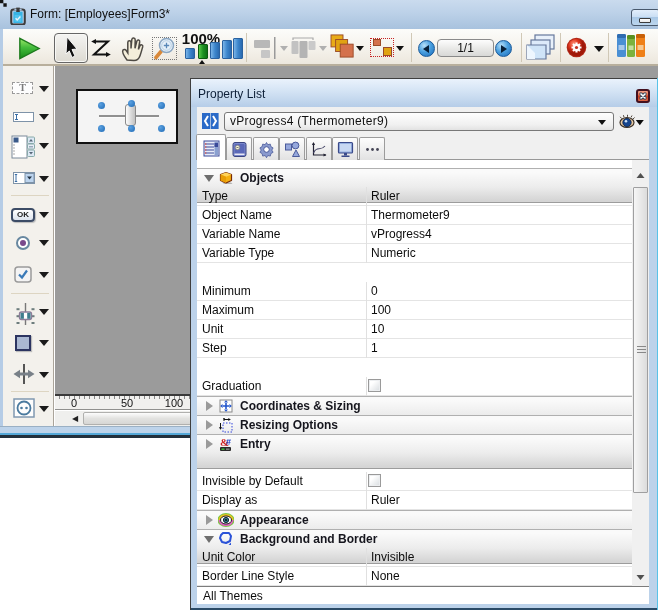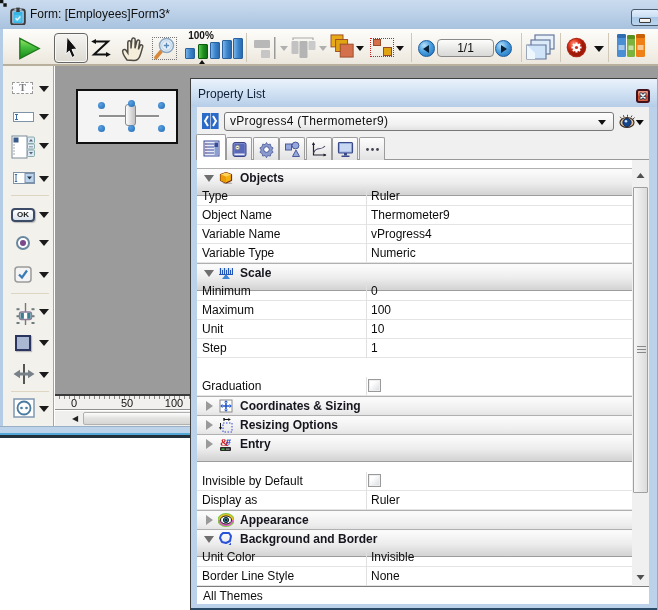--- a/index.html
+++ b/index.html
@@ -35,21 +35,21 @@
 #plcombo .arr{position:absolute;right:7px;top:7px;width:0;height:0;border-left:4px solid transparent;border-right:4px solid transparent;border-top:5px solid #111}
 #pleye{left:421px;top:6px;width:24px;height:16px}
 #pltabs{left:0;top:26px;width:452px;height:27px;border-bottom:1px solid #989898}
 .tab{top:4px;width:26px;height:23px;border:1px solid #9c9c9c;border-bottom:none;border-radius:2px 2px 0 0;background:linear-gradient(180deg,#fdfdfd,#e2e2e2)}
 #tab1{left:-1px;top:1px;width:30px;height:26px;background:#fff;z-index:2}
 #plgrid{left:0;top:53px;width:452px;height:426px;background:#fff;font-size:12px;color:#0c0c0c}
 .row{left:0;width:435px;height:19px;border-bottom:1px solid #e4e4e4}
 .row .lbl{position:absolute;left:5px;top:2px}
 .row .val{position:absolute;left:174px;top:2px}
 .row .div{position:absolute;left:169px;top:0;width:1px;height:19px;background:#e0e0e0}
-.hdr{left:0;width:435px;height:28px;background:linear-gradient(180deg,#fafafa 10%,#ececec 55%,#d5d5d5 95%);border-top:1px solid #b0b0b0;border-bottom:1px solid #9c9c9c}
+.hdr{left:0;width:435px;height:35px;background:linear-gradient(180deg,#fafafa 10%,#ececec 55%,#d5d5d5 95%);border-top:1px solid #b0b0b0;border-bottom:1px solid #9c9c9c}
 .hdr .cap{position:absolute;left:43px;top:2px;font-weight:bold;color:#16161e}
 .hdr .tri{position:absolute;left:7px;top:6px;width:0;height:0;border-left:5px solid transparent;border-right:5px solid transparent;border-top:7px solid #6e6e6e}
 .hdr .trir{position:absolute;left:9px;top:4px;width:0;height:0;border-top:5px solid transparent;border-bottom:5px solid transparent;border-left:7px solid #9a9a9a}
 .hdr .ico{position:absolute;left:21px;top:1px;width:16px;height:16px}
 .cb{position:absolute;left:171px;top:2px;width:13px;height:13px;border:1px solid #9a9a9a;background:linear-gradient(135deg,#fff 30%,#dde1e4 90%);box-shadow:inset 0 0 0 1px #eceef0}
 #plsb{left:435px;top:53px;width:17px;height:426px;background:#f0f0f0}
 .sbbtn{left:0;width:17px;height:18px;background:#f0f0f0;color:#555}
 #sbthumb{left:1px;top:27px;width:15px;height:306px;background:linear-gradient(90deg,#f6f6f6,#dcdcdc);border:1px solid #9f9fa0;border-radius:1px}
 #plstatus{left:0;top:479px;width:452px;height:18px;background:#fff;border-top:1px solid #7c7c7c;font-size:12px;color:#0c0c0c}
 #plstatus span{position:absolute;left:6px;top:2px}
@@ -97,21 +97,21 @@
 <svg class="a" style="left:119px;top:7px" width="28" height="26" viewBox="0 0 28 26">
       <path d="M8 24 C5 20 3 15.5 4 14 C5 13 6.8 13.4 7.8 15.4 L8.8 17 L8.8 6.5 C8.8 4.3 12 4.3 12 6.5 L12 12.5 L12.8 3.6 C13.3 1.4 16.2 1.7 16.2 3.9 L16 12.3 L17.8 5.2 C18.5 3.2 21 3.8 20.7 5.9 L19.4 13.4 L21 9.8 C21.9 8 24.2 8.9 23.7 10.9 C22.6 14.6 22.1 16.6 21 19.8 C19.9 23 18.3 24.6 15 24.6 Z" fill="#f4eeda" stroke="#4e4a44" stroke-width="1.5"></path>
     </svg>
 <div class="a" style="left:152px;top:8px;width:25px;height:23px;border:1px dotted #777"></div>
 <svg class="a" style="left:153px;top:8px" width="24" height="23" viewBox="0 0 24 23">
       <line x1="8" y1="14.5" x2="3" y2="20.5" stroke="#d88838" stroke-width="3.6" stroke-linecap="round"></line>
       <circle cx="13.5" cy="8.5" r="7" fill="#e4f0fa" fill-opacity="0.9" stroke="#8aa6c2" stroke-width="1.5"></circle>
       <circle cx="13.5" cy="8.5" r="4.8" fill="none" stroke="#b8d0e4" stroke-width="1"></circle>
       <path d="M13.5 5.8 v5.4 M10.8 8.5 h5.4" stroke="#5a88b8" stroke-width="1.3"></path>
     </svg>
-<div class="a" style="left:171px;top:1px;width:60px;text-align:center;font-size:10px;font-weight:bold;color:#111">100%</div>
+<div class="a" style="left:171px;top:1px;width:60px;text-align:center;font-size:15px;font-weight:bold;color:#111">100%</div>
 <div class="a" style="left:185px;top:19px;width:10px;height:11px;background:linear-gradient(90deg,#7ab4e8,#3d86cc 50%,#2a6ab0);border:1px solid #2a62a0;border-radius:1px"></div>
 <div class="a" style="left:197.5px;top:15px;width:10px;height:15px;background:linear-gradient(90deg,#5ac84a,#1e9222 50%,#117017);border:1px solid #0c5c10;border-radius:1px"></div>
 <div class="a" style="left:210px;top:13px;width:10px;height:17px;background:linear-gradient(90deg,#7ab4e8,#3d86cc 50%,#2a6ab0);border:1px solid #2a62a0;border-radius:1px"></div>
 <div class="a" style="left:221.5px;top:11px;width:10px;height:19px;background:linear-gradient(90deg,#7ab4e8,#3d86cc 50%,#2a6ab0);border:1px solid #2a62a0;border-radius:1px"></div>
 <div class="a" style="left:233px;top:9px;width:10px;height:21px;background:linear-gradient(90deg,#7ab4e8,#3d86cc 50%,#2a6ab0);border:1px solid #2a62a0;border-radius:1px"></div>
 <div class="a" style="left:199px;top:31px;width:0;height:0;border-left:3.5px solid transparent;border-right:3.5px solid transparent;border-bottom:4px solid #111"></div>
 <div class="tsep a" style="left:246px;top:4px"></div>
 <div class="tsep a" style="left:411px;top:4px"></div>
 <div class="tsep a" style="left:521px;top:4px"></div>
 <div class="tsep a" style="left:560px;top:4px"></div>
@@ -528,31 +528,20 @@
 <div class="row a" style="top:65px">
           <span class="lbl">Variable Name</span>
           <div class="div"></div>
           <span class="val">vProgress4</span>
         </div>
 <div class="row a" style="top:84px">
           <span class="lbl">Variable Type</span>
           <div class="div"></div>
           <span class="val">Numeric</span>
         </div>
-<div class="hdr a" style="top:103px">
-          <div class="tri"></div>
-          <div class="ico"><svg width="16" height="16" viewBox="0 0 16 16">
-              <rect x="1" y="3" width="14" height="7" fill="#cfe0f2"></rect>
-              <g stroke="#2255bb" stroke-width="1">
-                <path d="M2.5 3 v7 M4.5 5 v5 M6.5 3 v7 M8.5 5 v5 M10.5 3 v7 M12.5 5 v5 M14.5 3 v7 M1 9.5 h14"></path>
-              </g>
-              <path d="M8 9 L12 14 L4 14 Z" fill="#3d85d6"></path>
-            </svg></div>
-          <div class="cap">Scale</div>
-        </div>
 <div class="row a" style="top:122px">
           <span class="lbl">Minimum</span>
           <div class="div"></div>
           <span class="val">0</span>
         </div>
 <div class="row a" style="top:141px">
           <span class="lbl">Maximum</span>
           <div class="div"></div>
           <span class="val">100</span>
         </div>

